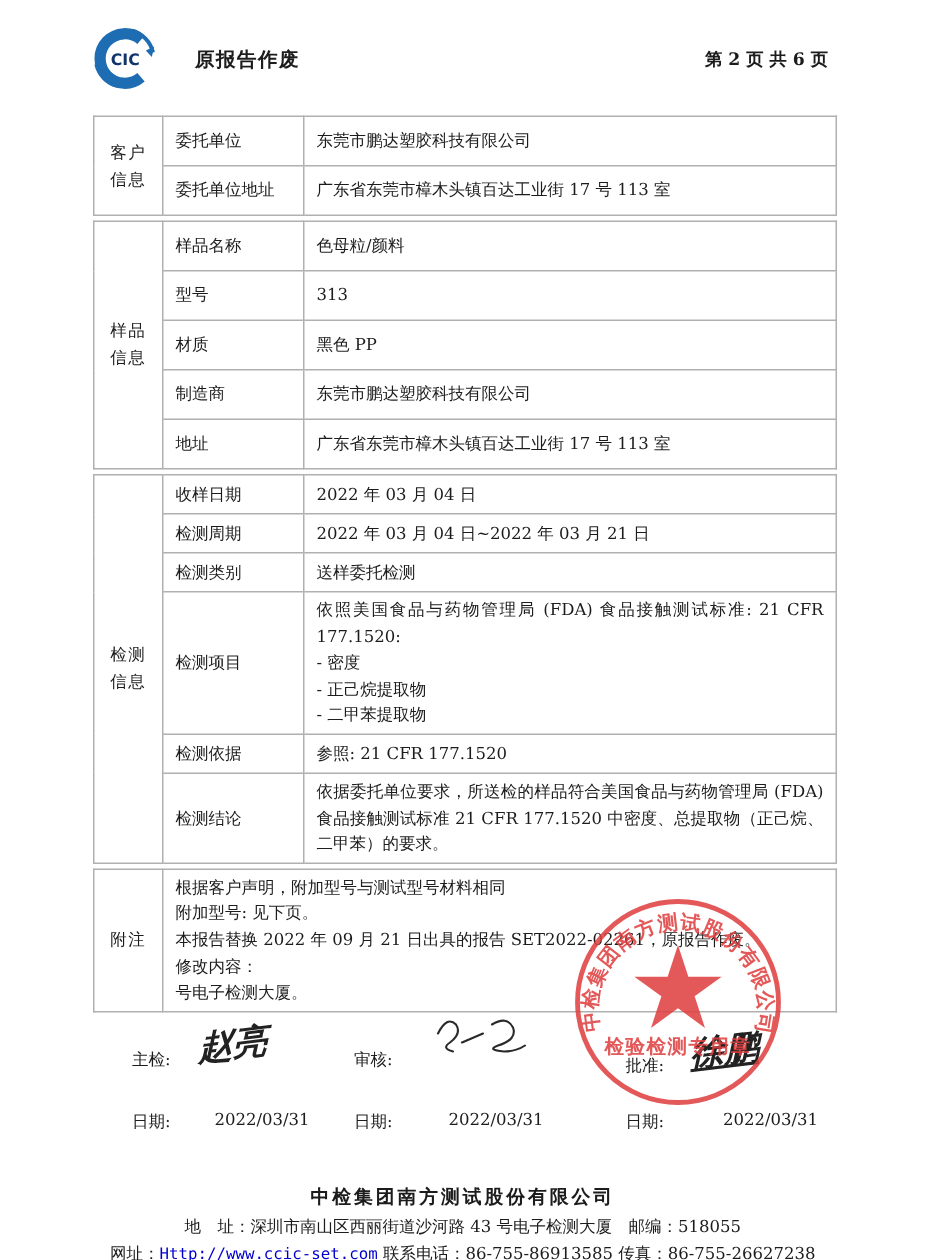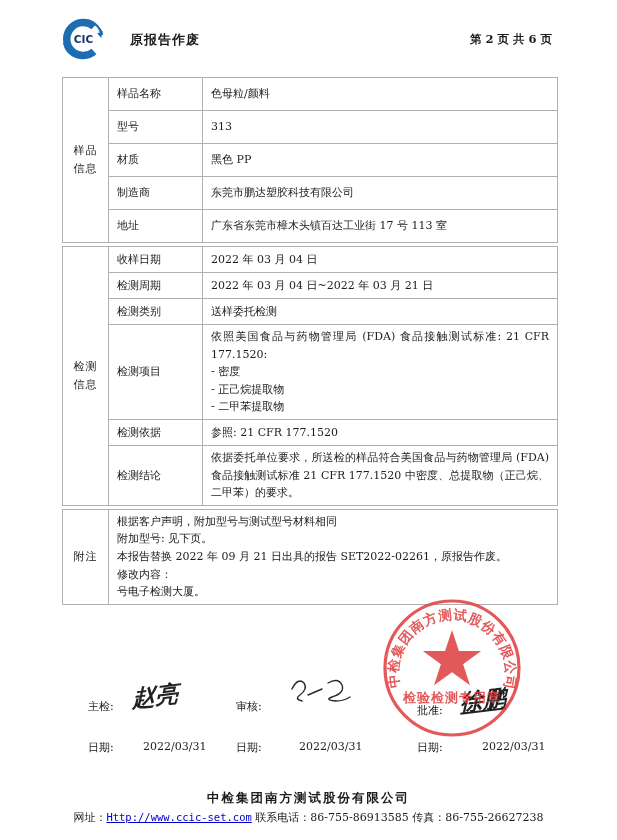--- a/index.html
+++ b/index.html
@@ -48,20 +48,41 @@
       <path d="M42.8,15 L41.2,22 L37.2,17.6 Z" fill="#1e6db3"></path>
       <path d="M18,41.5 A19.5,19.5 0 0 1 4,27" stroke="#1e6db3" stroke-width="2.2" fill="none"></path>
       <text x="23.5" y="27" text-anchor="middle" font-size="10.5" font-weight="bold" fill="#12356e" font-family="&quot;DejaVu Sans&quot;,sans-serif">CIC</text>
     </svg>
     <div class="hdr-title">原报告作废</div>
     <div class="hdr-page">第 2 页 共 6 页</div>
   </div>
 
   <div class="tbl-wrap">
 
+    <table class="sec">
+      <colgroup>
+          <col style="width:46px">
+          <col style="width:94px">
+          <col>
+        </colgroup>
+      <tbody>
+          <tr class="r33">
+        <td class="seclabel" rowspan="2">
+          <div>客户</div>
+          <div>信息</div>
+        </td>
+        <td>委托单位</td>
+        <td>东莞市鹏达塑胶科技有限公司</td>
+      </tr>
+      <tr class="r33">
+        <td>委托单位地址</td>
+        <td>广东省东莞市樟木头镇百达工业街 17 号 113 室</td>
+      </tr>
+    </tbody>
+      </table>
 
     <table class="sec">
       <colgroup>
           <col style="width:46px">
           <col style="width:94px">
           <col>
         </colgroup>
       <tbody>
           <tr class="r33">
         <td class="seclabel" rowspan="5">
@@ -178,19 +199,20 @@
     </defs>
     <text font-size="13.5" font-weight="bold" fill="#e04040" font-family="&quot;DejaVu Sans&quot;,sans-serif">
       <textPath href="#ringpath" startOffset="1" textLength="198" lengthAdjust="spacing">中检集团南方测试股份有限公司</textPath>
     </text>
     <polygon points="76,38 82.9,59.1 105.1,59.1 87.1,72.2 94,93.3 76,80.2 58,93.3 64.9,72.2 46.9,59.1 69.1,59.1" fill="#e04040"></polygon>
     <text x="76" y="110" text-anchor="middle" font-size="13" font-weight="bold" fill="#e04040" font-family="&quot;DejaVu Sans&quot;,sans-serif" letter-spacing="1">检验检测专用章</text>
   </svg>
 
   <div class="footer">
     <div class="f-company">中检集团南方测试股份有限公司</div>
+    <div class="f-line">地　址：深圳市南山区西丽街道沙河路 43 号电子检测大厦　邮编：518055</div>
     <div class="f-line">
       <span>网址：</span><a href="#" class="f-link">Http://www.ccic-set.com</a>
       <span>联系电话：86-755-86913585 传真：86-755-26627238</span>
     </div>
   </div>
 
 </div>
 
 </body></html>

